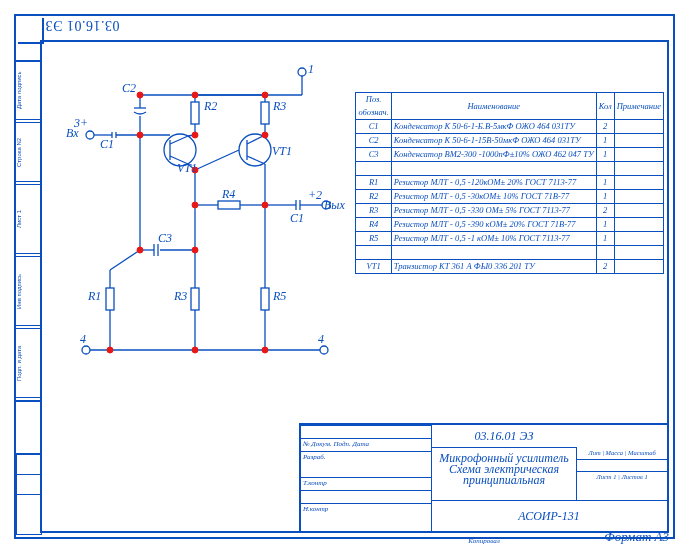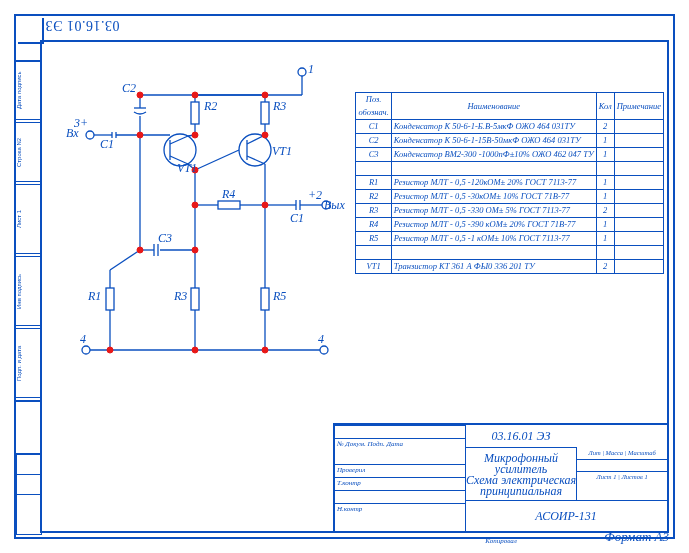--- a/index.html
+++ b/index.html
@@ -24,21 +24,21 @@
   
   .bom{position:absolute;right:25px;top:92px;width:260px;border:1.5px solid #0a4fbf;font:italic 8.5px "Comic Sans MS",cursive;color:#0a4fbf;border-collapse:collapse;}
   .bom td{border:1px solid #0a4fbf;padding:0 2px;height:13px;line-height:13px;white-space:nowrap;overflow:hidden;}
   .bom .hd{text-align:center;height:22px;line-height:11px;}
   .bom .pos{width:26px;text-align:center;}
   .bom .name{width:170px;}
   .bom .qty{width:16px;text-align:center;}
   .bom .note{width:44px;}
 
   
-  .stamp{position:absolute;right:20px;bottom:20px;width:336px;height:110px;border:2px solid #0a4fbf;box-sizing:border-box;font:italic 7px "Comic Sans MS",cursive;color:#0a4fbf;}
+  .stamp{position:absolute;right:20px;bottom:20px;width:370px;height:110px;border:2px solid #0a4fbf;box-sizing:border-box;font:italic 7px "Comic Sans MS",cursive;color:#0a4fbf;}
   .stamp div{position:absolute;border-color:#0a4fbf;}
   .s-left{left:0;top:0;bottom:0;width:130px;border-right:1.5px solid #0a4fbf;}
   .s-left-row{position:absolute;left:0;right:0;border-top:1px solid #0a4fbf;height:13px;padding:1px 2px;}
   .s-mid{left:130px;right:90px;top:0;border-bottom:1.5px solid #0a4fbf;height:22px;text-align:center;font-size:12px;line-height:22px;}
   .s-title{left:130px;right:90px;top:22px;bottom:30px;text-align:center;font-size:12px;padding-top:6px;line-height:11px;}
   .s-proj{left:130px;right:0;bottom:0;height:30px;border-top:1.5px solid #0a4fbf;text-align:center;font-size:12px;line-height:30px;}
   .s-rt{right:0;top:22px;width:90px;bottom:30px;border-left:1.5px solid #0a4fbf;}
   .s-rt-row{position:absolute;left:0;right:0;border-bottom:1px solid #0a4fbf;font-size:6.5px;text-align:center;height:12px;line-height:11px;}
   .s-fmt{position:absolute;right:-2px;bottom:-14px;font-size:13px;}
   .s-cpy{position:absolute;left:50%;bottom:-14px;transform:translateX(-50%);font-size:7px;}
@@ -257,21 +257,21 @@
           <td class="qty">2</td>
           <td class="note"></td>
         </tr>
       </tbody>
   </table>
 
   <div class="stamp">
     <div class="s-left">
       <div class="s-left-row" style="top:0"></div>
       <div class="s-left-row" style="top:13px">№ Докум.   Подп.   Дата</div>
-      <div class="s-left-row" style="top:39px">Проверил</div>
+      <div class="s-left-row" style="top:26px">Разраб.</div>
       <div class="s-left-row" style="top:52px">Т.контр</div>
       <div class="s-left-row" style="top:65px"></div>
       <div class="s-left-row" style="top:78px">Н.контр</div>
     </div>
     <div class="s-mid">03.16.01 ЭЗ</div>
     <div class="s-title" style="white-space: pre-line;">Микрофонный усилитель
 Схема электрическая
 принципиальная</div>
     <div class="s-rt">
       <div class="s-rt-row" style="top:0">Лит | Масса | Масштаб</div>

